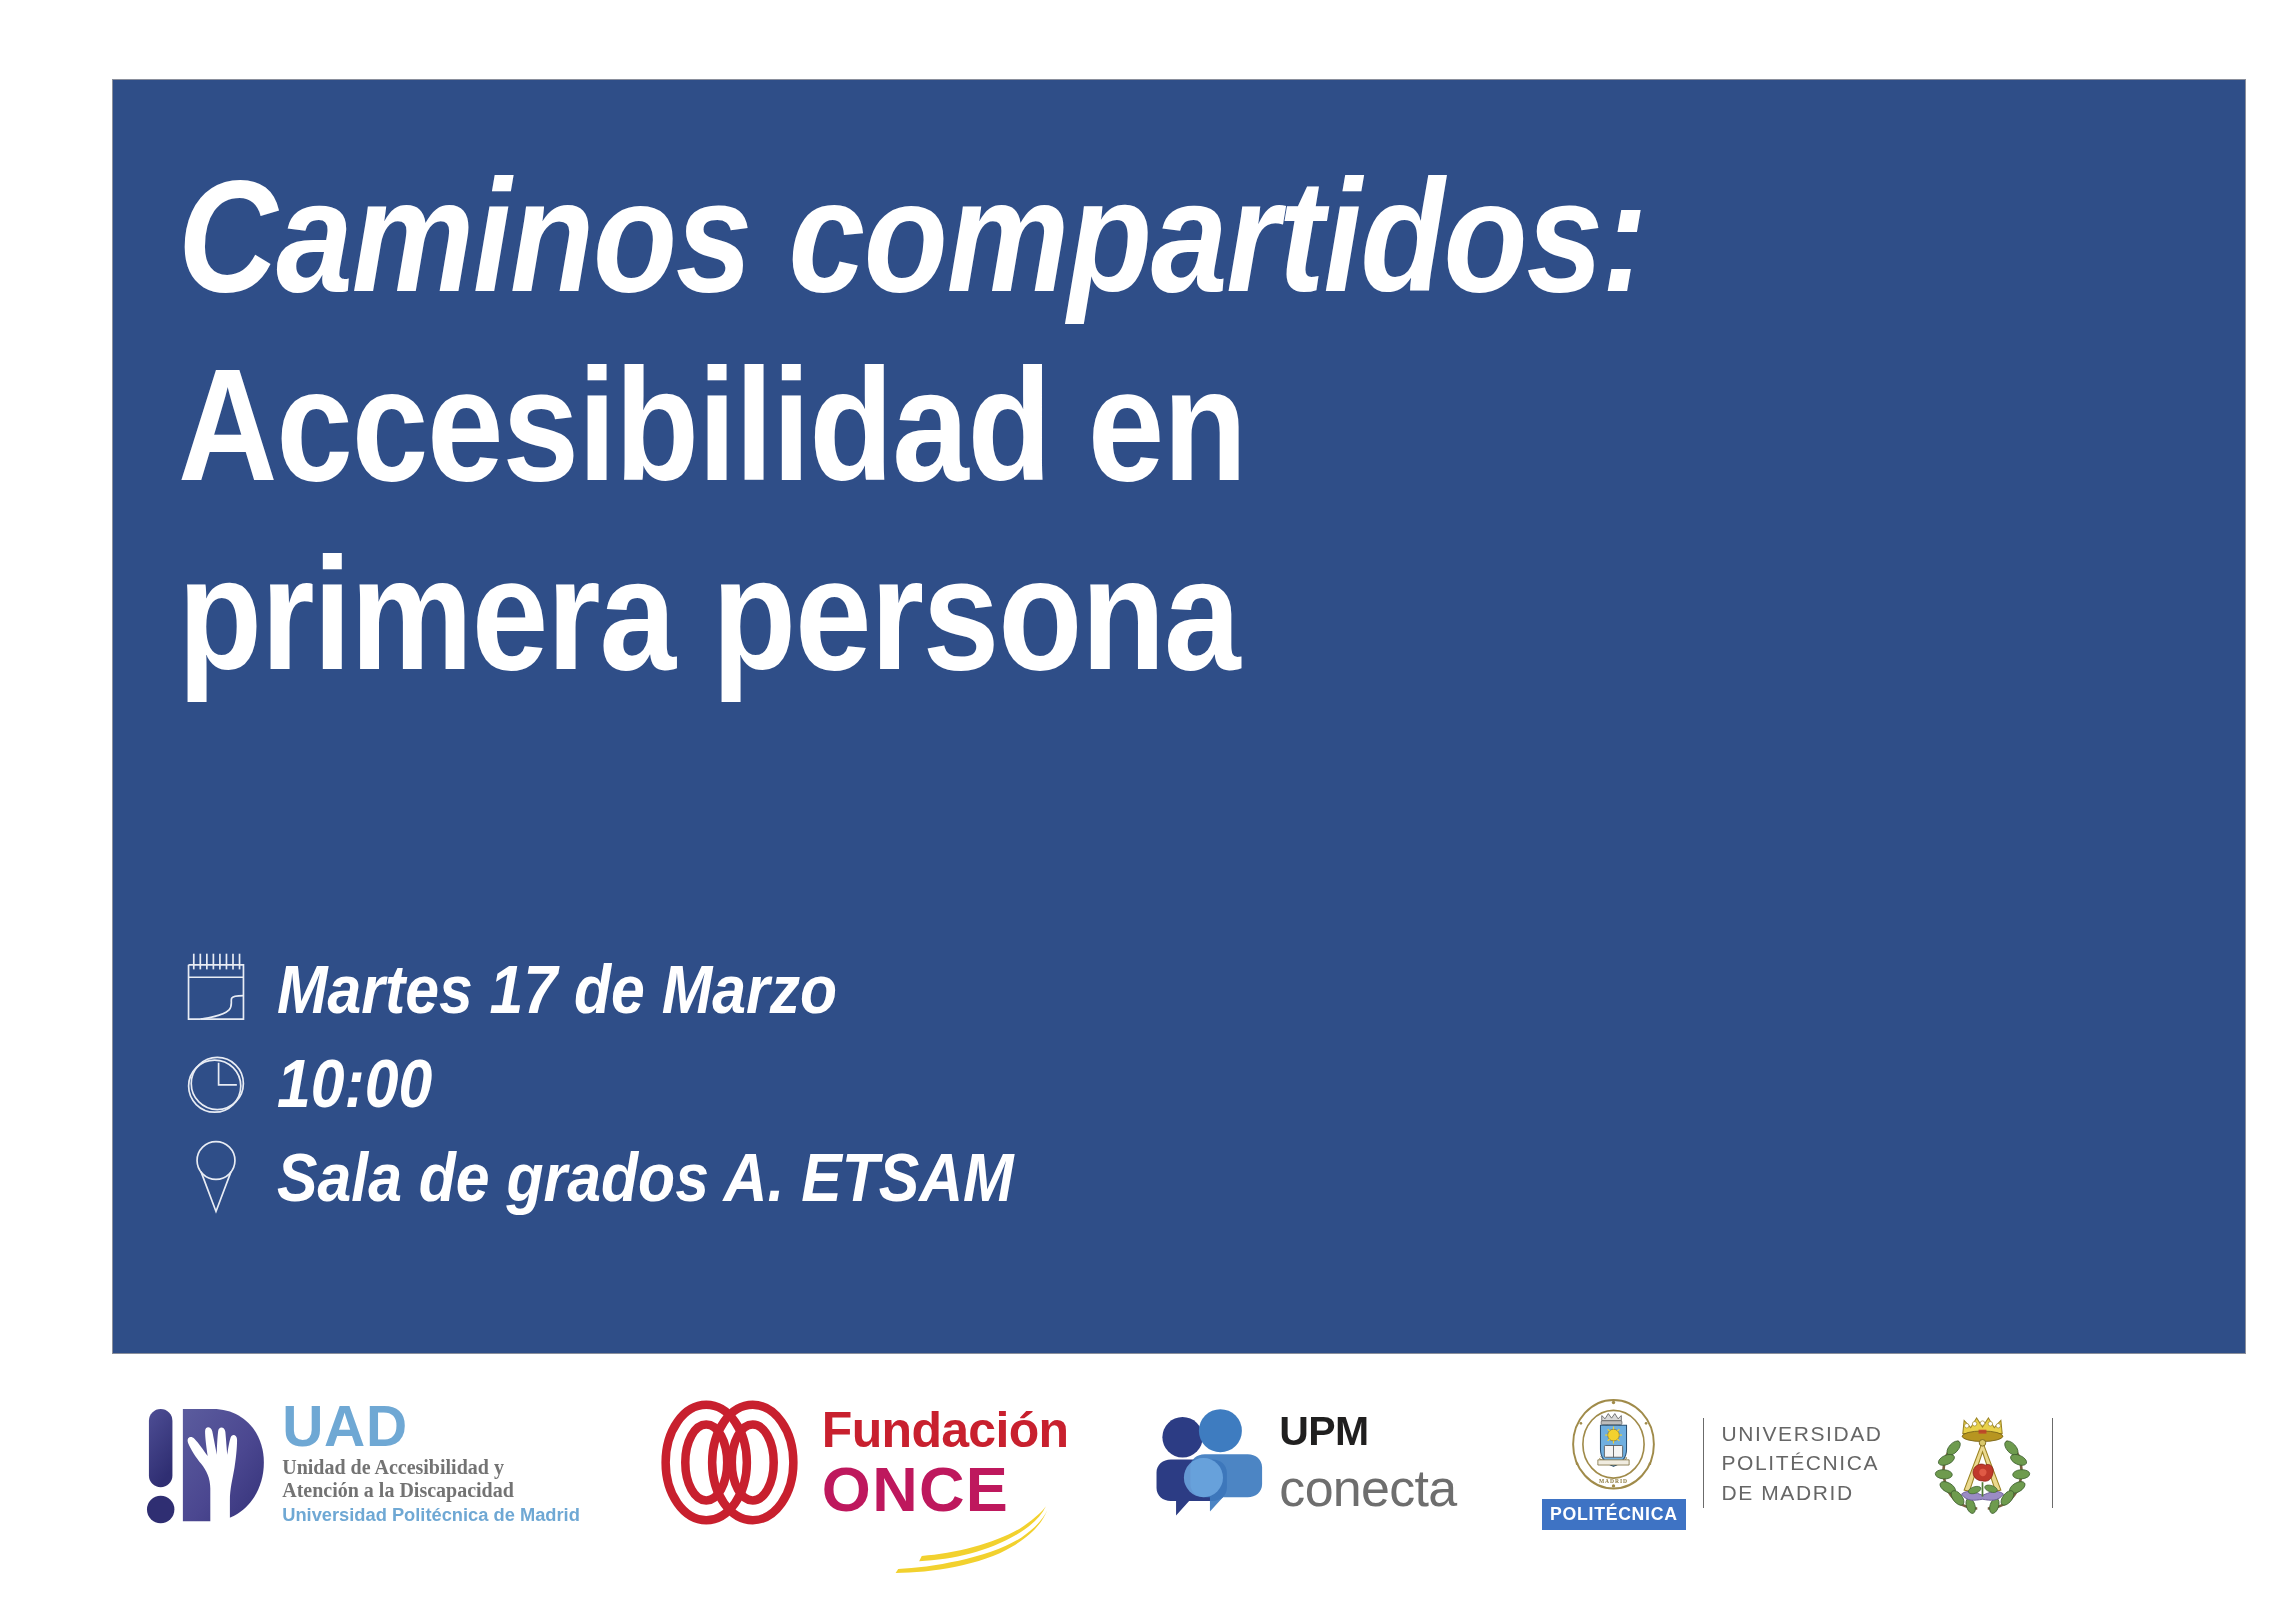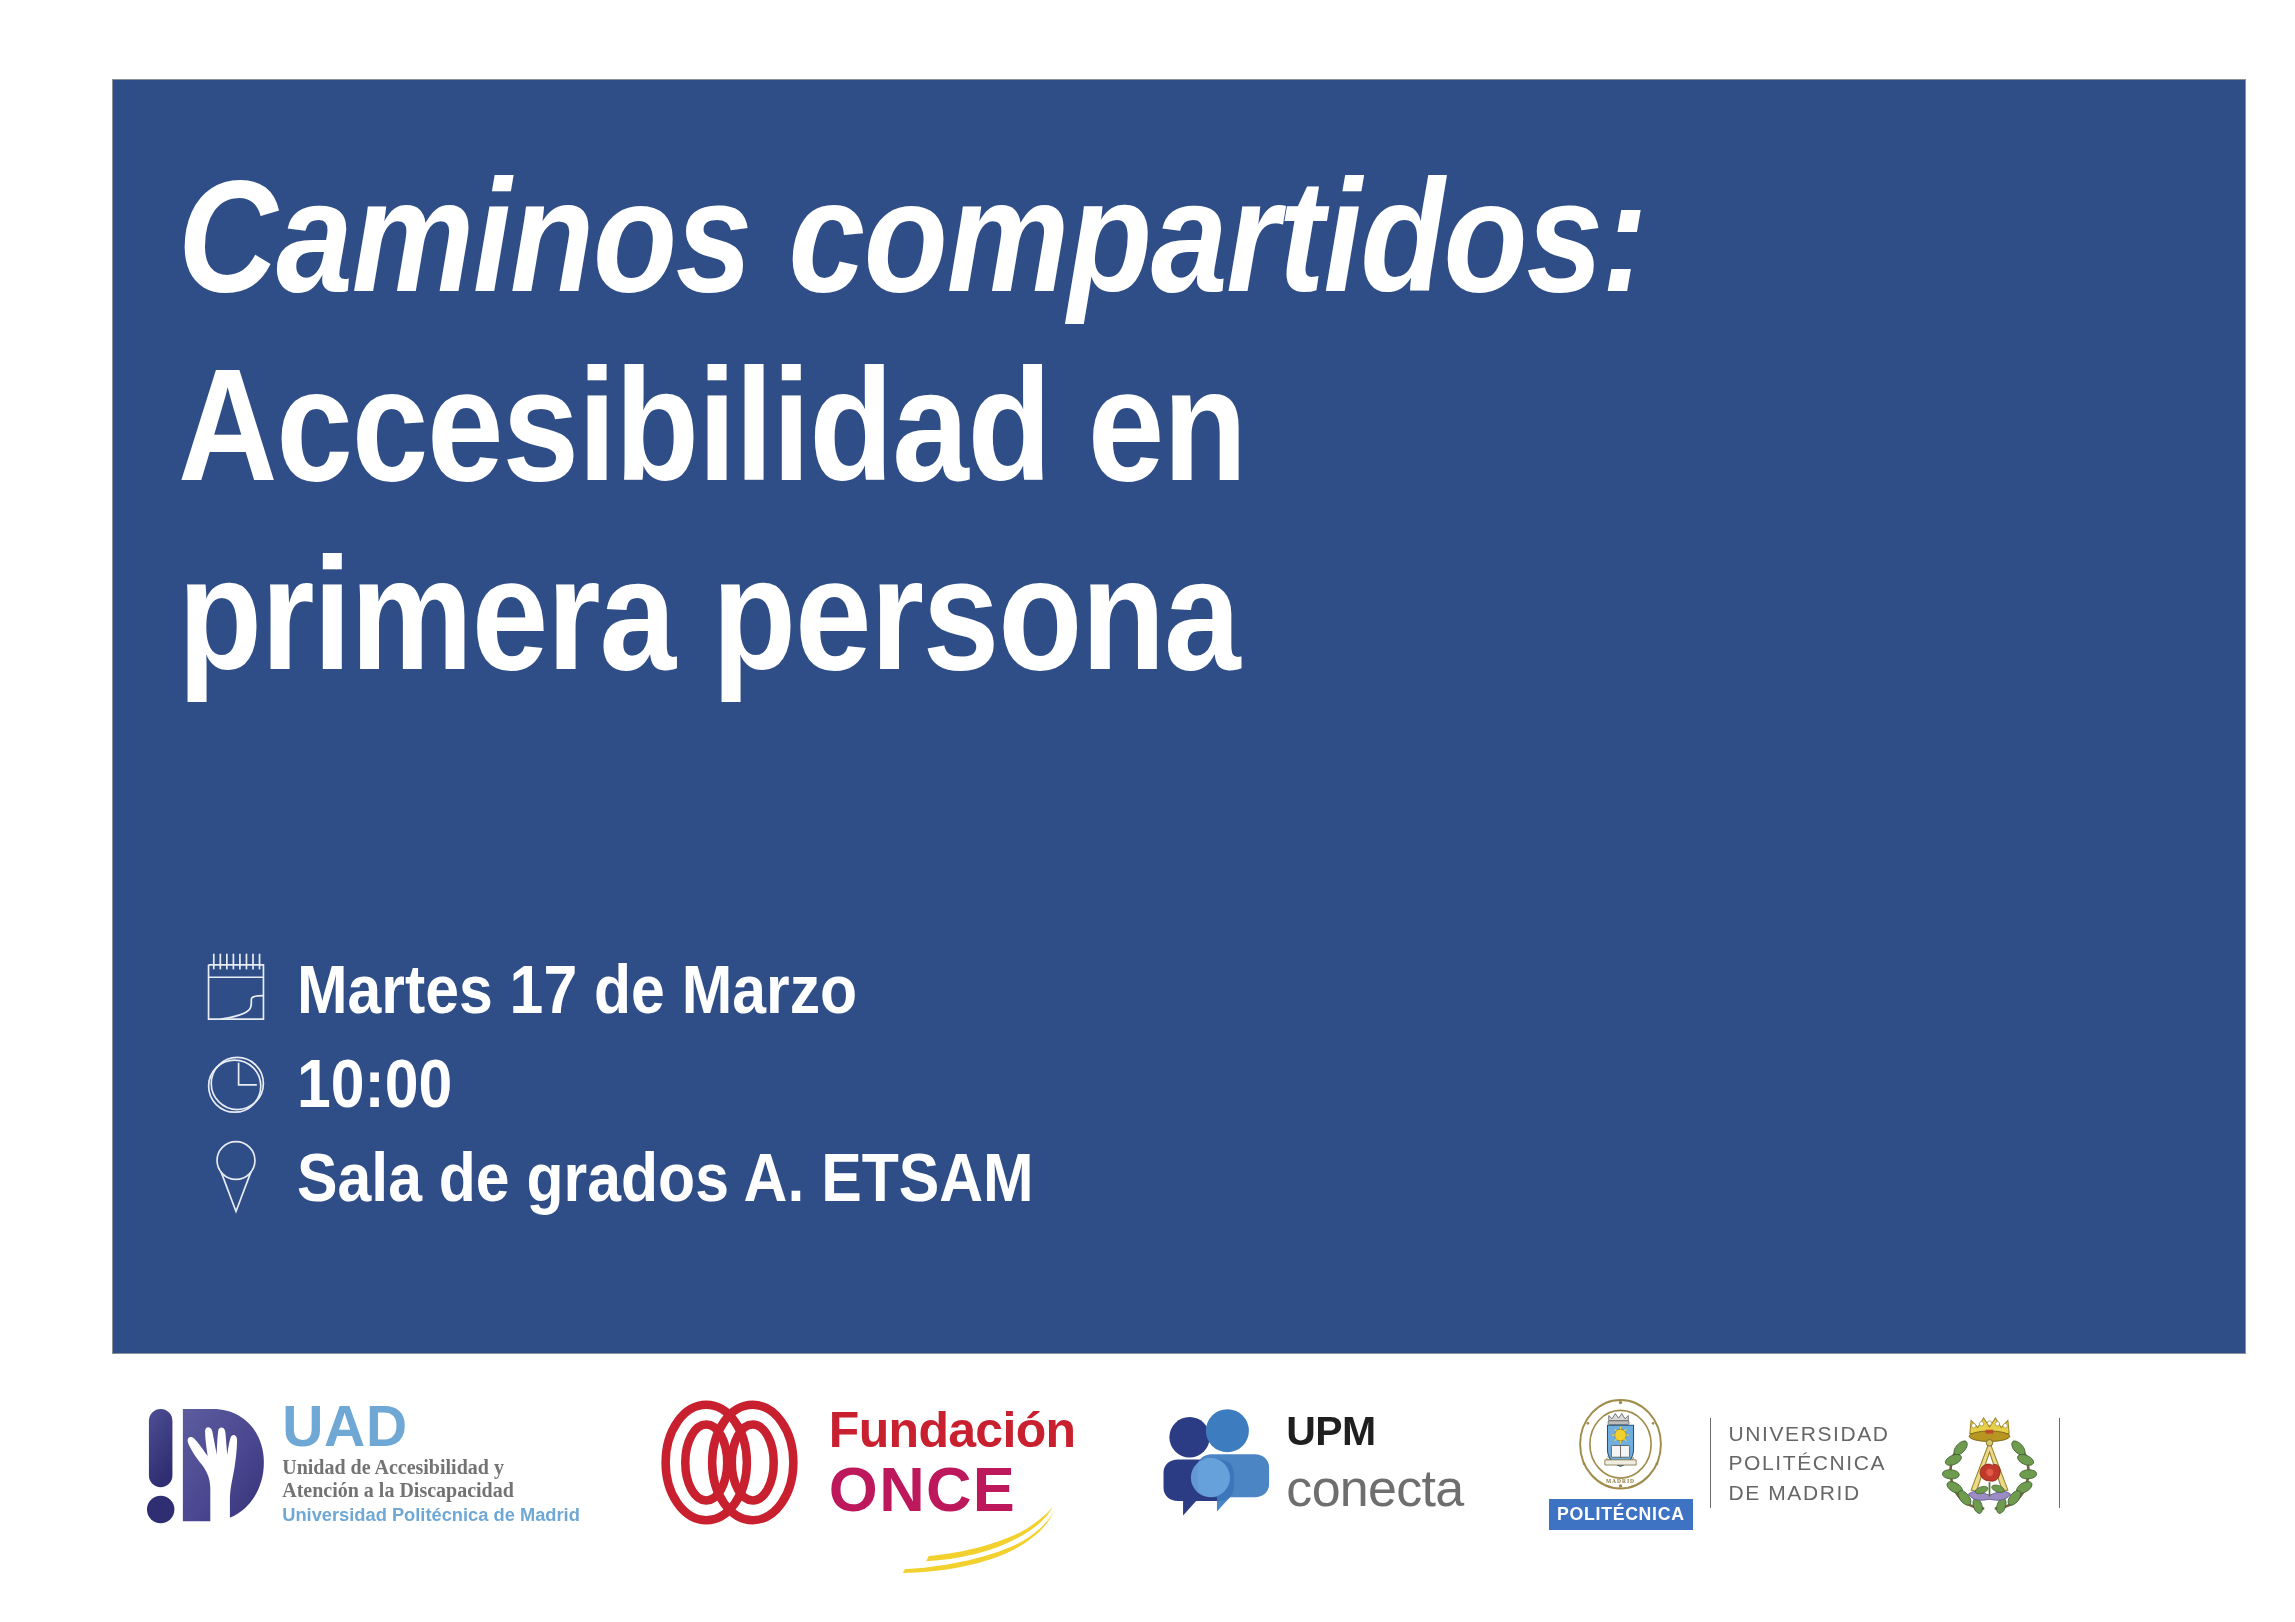--- a/index.html
+++ b/index.html
@@ -46,23 +46,24 @@
     transform: scaleX(0.86);
     transform-origin: left center;
   }
   .title-line.italic {
     font-style: italic;
   }
 
   
   #details-block {
     position: absolute;
-    left: 87px;
+    left: 67px;
     top: 862px;
     width: 1701px;
+    font-style: italic;
   }
   .detail-row {
     display: flex;
     align-items: center;
     height: 94px;
   }
   .detail-icon {
     width: 72px;
     height: 82px;
     flex: 0 0 72px;
@@ -131,21 +132,21 @@
     color: #6FA8D4;
     line-height: 1.3;
     white-space: nowrap;
   }
 
   
   #logo-once { margin-left: 79px; align-items: center; }
   #once-text-col {
     display: flex;
     flex-direction: column;
-    margin-left: 29px;
+    margin-left: 22px;
     position: relative;
   }
   #once-fundacion {
     font-family: "Liberation Sans Narrow", "Liberation Sans", sans-serif;
     font-weight: bold;
     font-size: 50px;
     color: #C8202E;
     line-height: 1;
     letter-spacing: -0.7px;
   }

